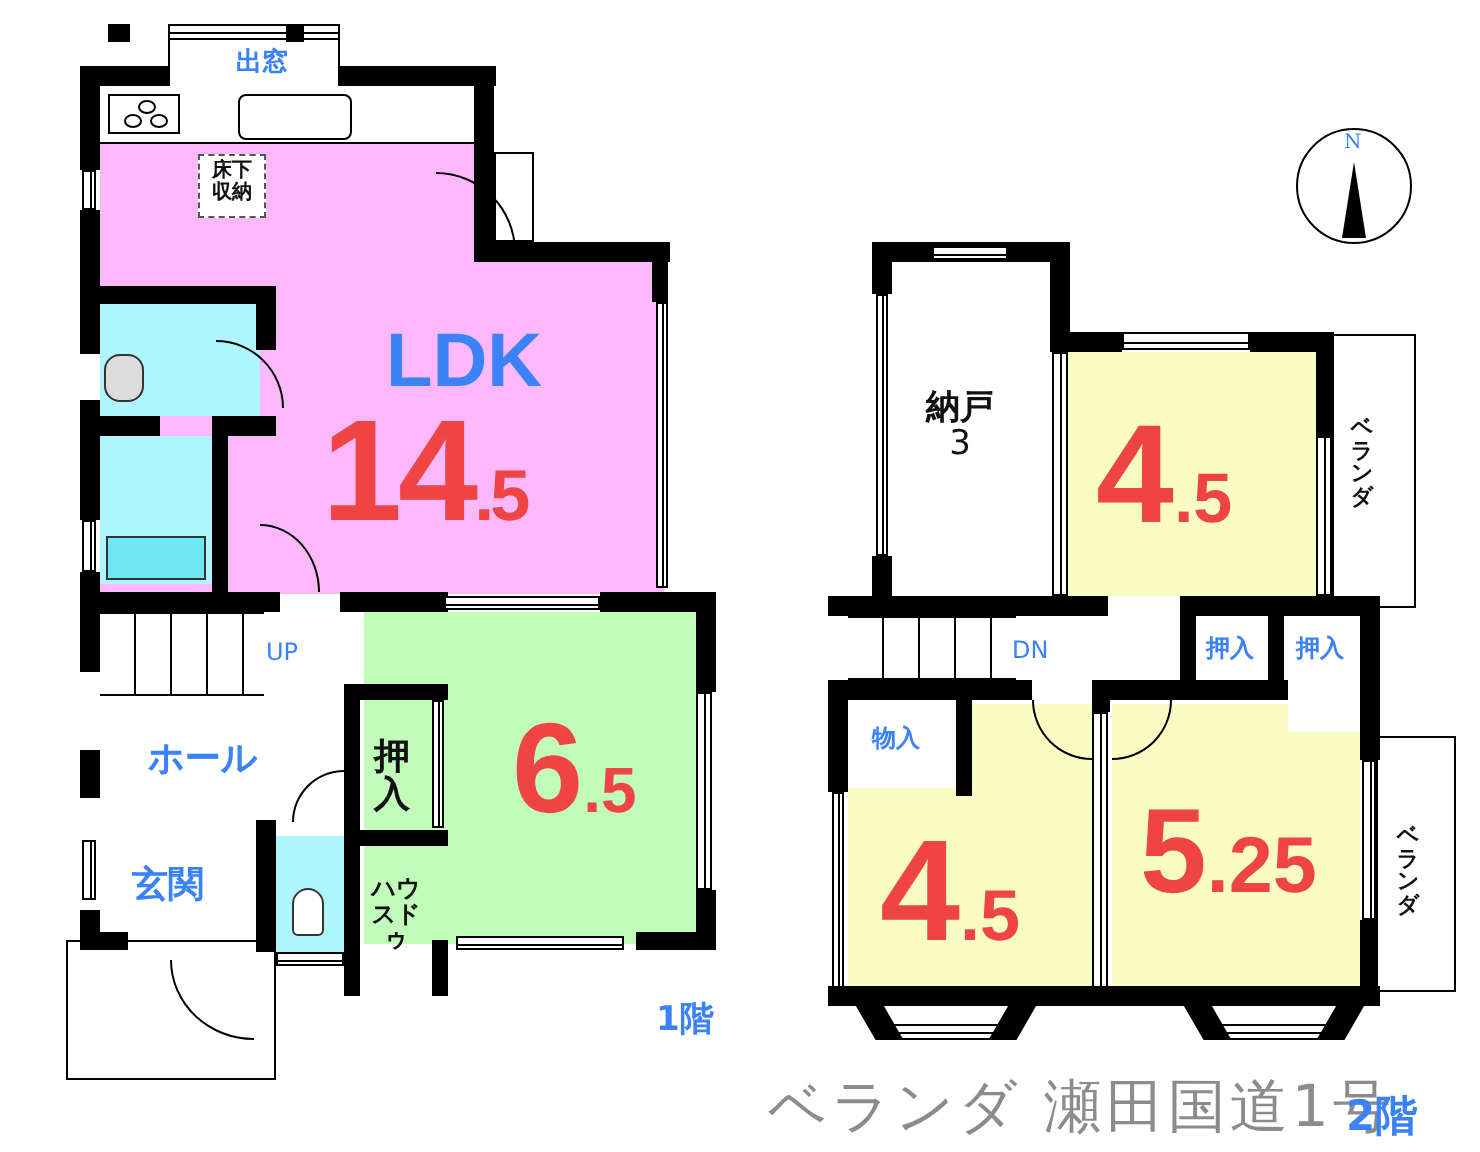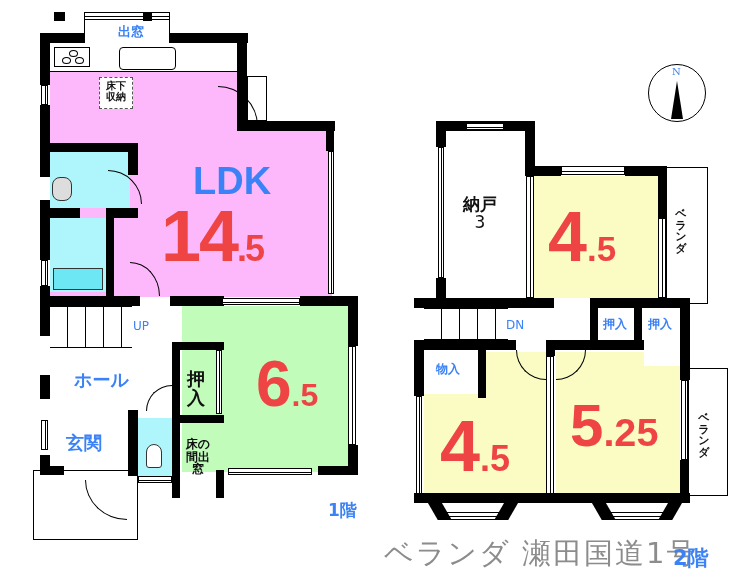--- a/index.html
+++ b/index.html
@@ -106,21 +106,21 @@
   <div class="lbl" style="left:193px;top:162px;font-size:38px;font-family:'Liberation Sans',sans-serif;">LDK</div>
   <div class="big" style="left:161px;top:200px;font-size:72px;letter-spacing:-2px;">
     <span>14</span><span class="dot">.5</span>
   </div>
   <div class="big" style="left:236px;top:352px;font-size:64px;margin-left:20px;">
     <span>6</span><span class="dot">.5</span>
   </div>
   <div class="lbl" style="left:74px;top:371px;font-size:18px;">ホール</div>
   <div class="lbl" style="left:66px;top:434px;font-size:18px;">玄関</div>
   <div class="vlbl" style="left:186px;top:370px;width:20px;font-size:18px;word-break:break-all;">押入</div>
-  <div class="vlbl" style="left:183px;top:438px;width:30px;font-size:12px;word-break:break-all;">床の間出窓</div>
+  <div class="vlbl" style="left:183px;top:438px;width:30px;font-size:12px;word-break:break-all;">ハウスドゥ</div>
   <div class="lbl" style="left:328px;top:502px;font-size:17px;">1階</div>
 </div>
 
 <div class="abs" style="left:648px;top:64px;width:58px;height:58px;border:1px solid #000;border-radius:50%;box-sizing:border-box;">
   <div class="lbl" style="left:23px;top:2px;font-size:10px;font-family:'DejaVu Serif',serif;font-weight:normal;">N</div>
   <div class="abs" style="left:22px;top:16px;width:0;height:0;border-left:6px solid transparent;border-right:6px solid transparent;border-bottom:38px solid #000;"></div>
 </div>
 
 <div>
 

